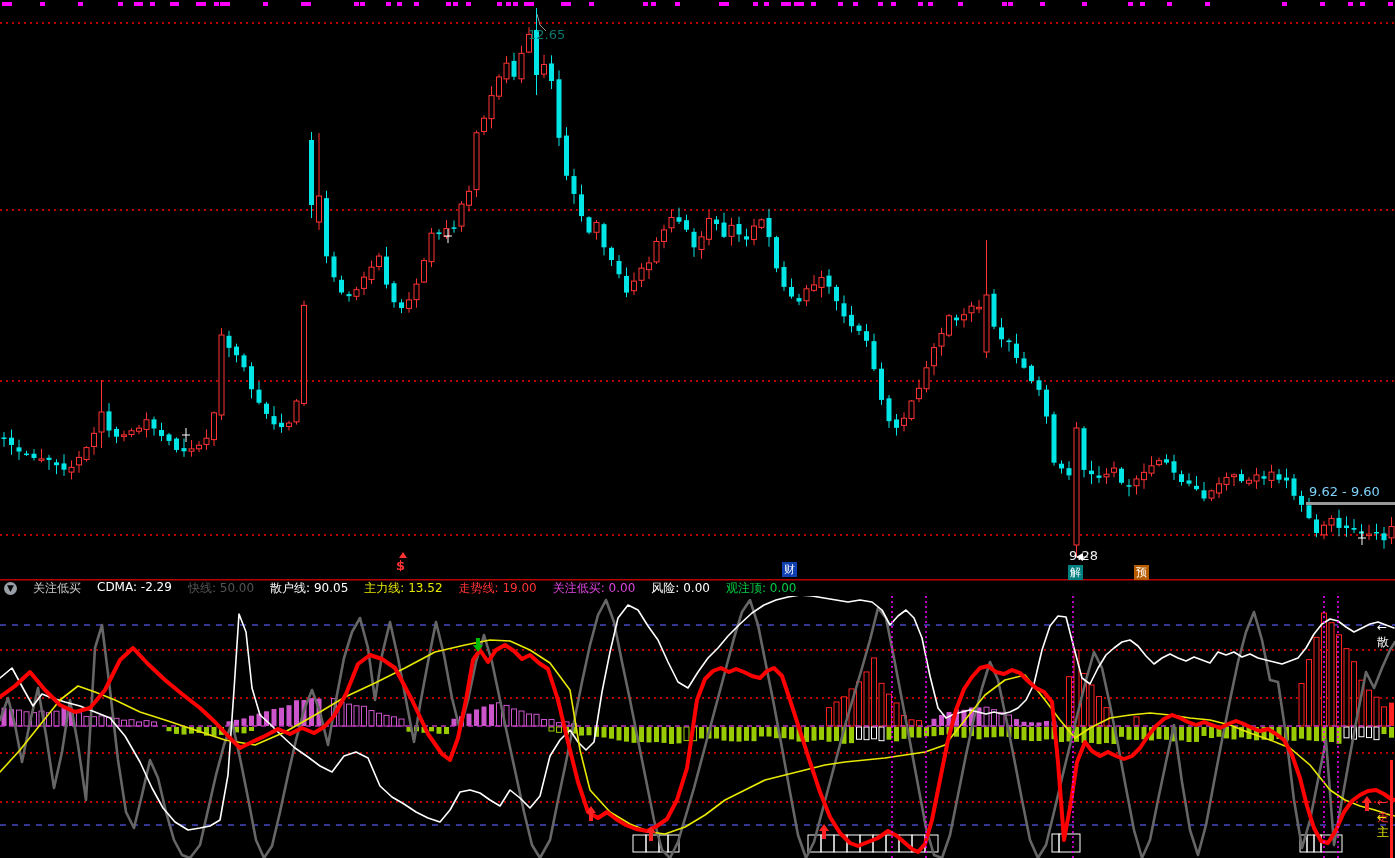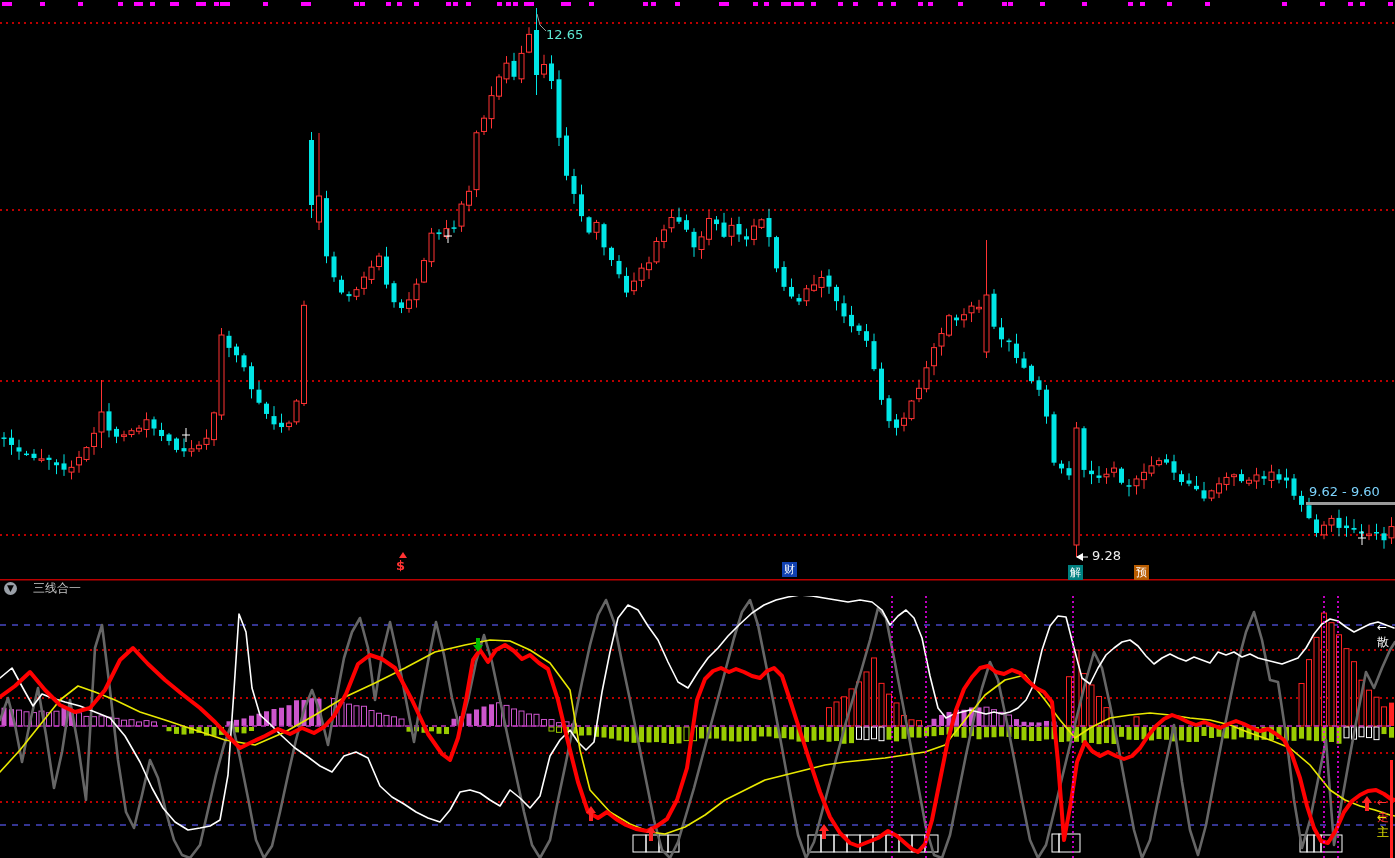--- a/index.html
+++ b/index.html
@@ -7,23 +7,23 @@
        font-family:"DejaVu Sans","Liberation Sans",sans-serif;}
   #cv{position:absolute;left:0;top:0;}
   
   #hdr{position:absolute;left:0;top:580px;width:1395px;height:16px;display:flex;
        align-items:center;gap:16px;padding-left:4px;font-size:12px;white-space:nowrap;}
   #collapse{width:13px;height:13px;border-radius:50%;background:#9aa0a8;color:#000;
        font-size:9px;line-height:13px;text-align:center;flex:0 0 auto;cursor:pointer;}
   .hitem{letter-spacing:0;}
   
   .plbl{position:absolute;font-size:13px;color:#fff;}
-  #lbl-high{left:546px;top:27px;color:#5eead4;}
+  #lbl-high{left:528px;top:27px;color:#0f766e;}
   #lbl-range{left:1309px;top:484px;color:#7dd3fc;}
-  #lbl-low{left:1092px;top:548px;color:#f0f0f0;}
+  #lbl-low{left:1069px;top:548px;color:#f0f0f0;}
   
   .badge{position:absolute;width:15px;height:15px;text-align:center;
          font-size:11px;line-height:15px;color:#fff;cursor:pointer;}
   .badge.plain{width:auto;font-weight:bold;font-size:13px;background:none;}
   
   .rtag{position:absolute;left:1377px;font-size:12px;}
 </style>
 </head>
 <body>
 
@@ -785,21 +785,31 @@
         <line x1="926" y1="596" x2="926" y2="858" stroke="#ff00ff" stroke-width="1.5" stroke-dasharray="2 3"></line>
         <line x1="1073" y1="596" x2="1073" y2="858" stroke="#ff00ff" stroke-width="1.5" stroke-dasharray="2 3"></line>
         <line x1="1324" y1="596" x2="1324" y2="858" stroke="#ff00ff" stroke-width="1.5" stroke-dasharray="2 3"></line>
         <line x1="1338" y1="596" x2="1338" y2="858" stroke="#ff00ff" stroke-width="1.5" stroke-dasharray="2 3"></line>
         <rect x="1390" y="760" width="3" height="98" fill="#ff2222"></rect>
       </g>
     </svg>
 
   <div id="hdr">
     <span id="collapse">▼</span>
-    <span class="hitem" id="hdr-title" style="color: rgb(200, 200, 200);">三线合一</span>
+    <span class="hitem" id="hdr-title" style="color: rgb(200, 200, 200);">关注低买</span>
+    <span id="hdr-items" style="display:flex;gap:16px;">
+        <span class="hitem" style="color: rgb(255, 255, 255);">CDMA: -2.29</span>
+        <span class="hitem" style="color: rgb(85, 85, 85);">快线: 50.00</span>
+        <span class="hitem" style="color: rgb(255, 255, 255);">散户线: 90.05</span>
+        <span class="hitem" style="color: rgb(232, 232, 0);">主力线: 13.52</span>
+        <span class="hitem" style="color: rgb(255, 51, 51);">走势线: 19.00</span>
+        <span class="hitem" style="color: rgb(221, 68, 221);">关注低买: 0.00</span>
+        <span class="hitem" style="color: rgb(255, 255, 255);">风险: 0.00</span>
+        <span class="hitem" style="color: rgb(0, 204, 68);">观注顶: 0.00</span>
+      </span>
   </div>
 
   <span class="plbl" id="lbl-high">12.65</span>
   <span class="plbl" id="lbl-range">9.62 - 9.60</span>
   <span class="plbl" id="lbl-low">9.28</span>
 
   <div id="badges">
       <div class="badge plain" style="left: 396px; top: 558px; color: rgb(255, 51, 51);">$</div>
       <div class="badge" style="left: 782px; top: 562px; color: rgb(255, 255, 255); background: rgb(16, 64, 176);">财</div>
       <div class="badge" style="left: 1068px; top: 565px; color: rgb(255, 255, 255); background: rgb(0, 128, 128);">解</div>

